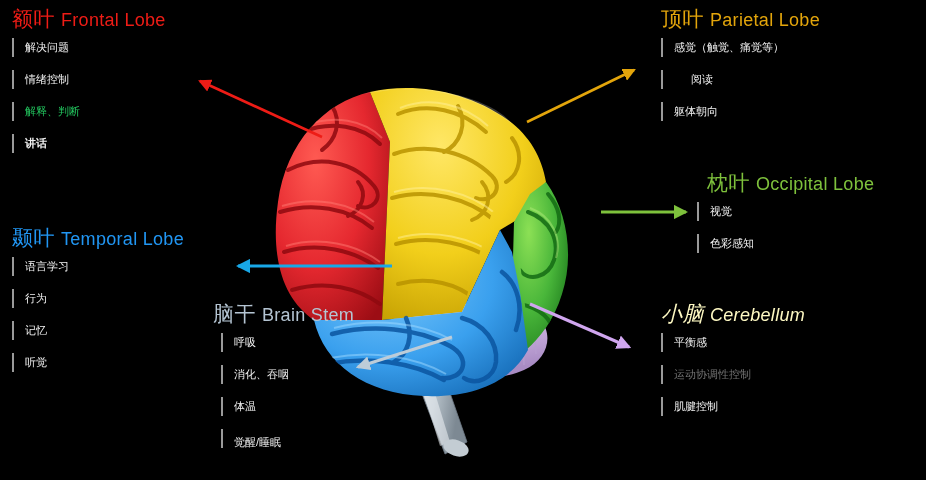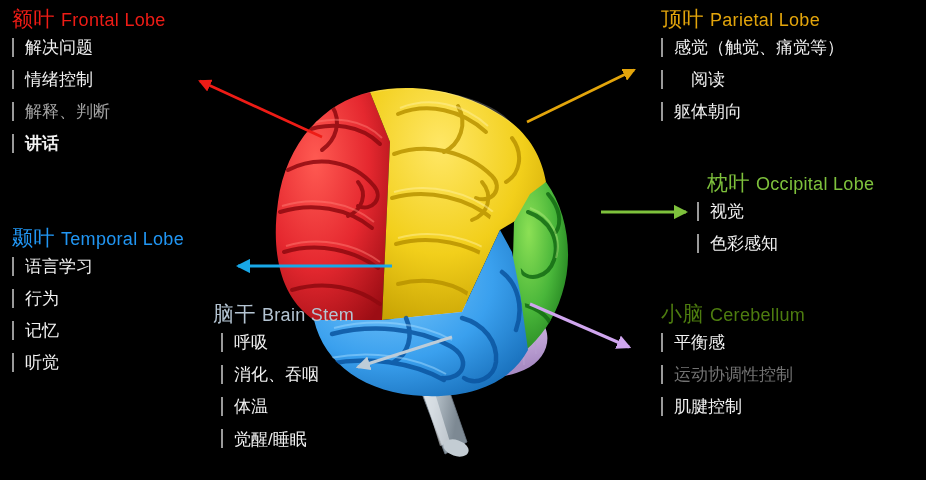--- a/index.html
+++ b/index.html
@@ -6,21 +6,21 @@
   body{width:926px;height:480px;overflow:hidden;
        font-family:"Liberation Sans","DejaVu Sans",sans-serif;}
   #stage{position:relative;width:926px;height:480px;background:#000;}
 
   .block{position:absolute;}
   .lobe-title{font-size:19px;line-height:1;white-space:nowrap;font-weight:400;}
   .lobe-title .cn{font-size:21px;letter-spacing:.5px;}
   .lobe-title .en{font-size:18px;margin-left:6px;letter-spacing:.3px;}
   .items{margin-top:9px;}
   .item{display:flex;align-items:center;white-space:nowrap;
-        color:#f2f2f2;font-size:17px;line-height:1;margin-bottom:13px;}
+        color:#f2f2f2;font-size:11px;line-height:1;margin-bottom:13px;}
   .bar{display:inline-block;width:2px;height:19px;background:#9a9a9a;margin-right:11px;flex:0 0 auto;}
   .itxt{display:inline-block;}
 
   svg.arrows{position:absolute;left:0;top:0;width:926px;height:480px;pointer-events:none;}
   #brainwrap{position:absolute;left:262px;top:62px;width:360px;height:400px;}
   svg.brain{width:360px;height:400px;display:block;}
 </style>
 </head>
 <body>
 
@@ -202,21 +202,21 @@
     </div>
     <div class="items">
       <div class="item" style="color: rgb(242, 242, 242);">
           <span class="bar" style="background: rgb(154, 154, 154);"></span>
           <span class="itxt">解决问题</span>
         </div>
       <div class="item" style="color: rgb(242, 242, 242);">
           <span class="bar" style="background: rgb(154, 154, 154);"></span>
           <span class="itxt">情绪控制</span>
         </div>
-      <div class="item" style="color: #a3a3a3; align-items: center;">
+      <div class="item" style="color: #22c55e; align-items: center;">
           <span class="bar" style="background: rgb(154, 154, 154);"></span>
           <span class="itxt">解释、判断</span>
         </div>
       <div class="item" style="color: rgb(242, 242, 242); font-weight: bold;">
           <span class="bar" style="background: rgb(154, 154, 154);"></span>
           <span class="itxt">讲话</span>
         </div>
     </div>
   </div>
 
@@ -298,21 +298,21 @@
           <span class="itxt">体温</span>
         </div>
       <div class="item" style="color: rgb(242, 242, 242); align-items: flex-end;">
           <span class="bar" style="background: rgb(154, 154, 154);"></span>
           <span class="itxt">觉醒/睡眠</span>
         </div>
     </div>
   </div>
 
   <div class="block" style="left:661px;top:303px;">
-    <div class="lobe-title" style="color: #4d7c0f;">
+    <div class="lobe-title" style="color: #fef9c3; font-style: italic;">
       <span class="cn">小脑</span><span class="en">Cerebellum</span>
     </div>
     <div class="items">
       <div class="item" style="color: rgb(242, 242, 242);">
           <span class="bar" style="background: rgb(154, 154, 154);"></span>
           <span class="itxt">平衡感</span>
         </div>
       <div class="item" style="color: #737373;">
           <span class="bar" style="background: rgb(154, 154, 154);"></span>
           <span class="itxt">运动协调性控制</span>

